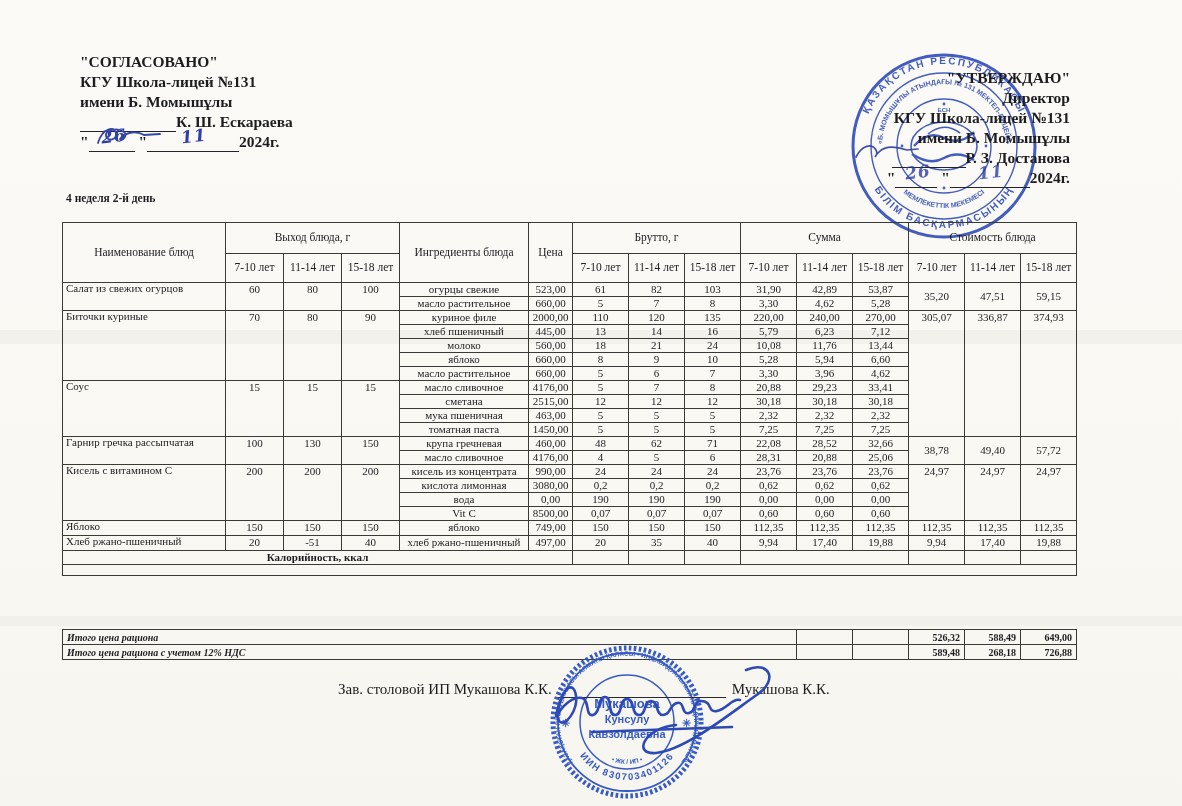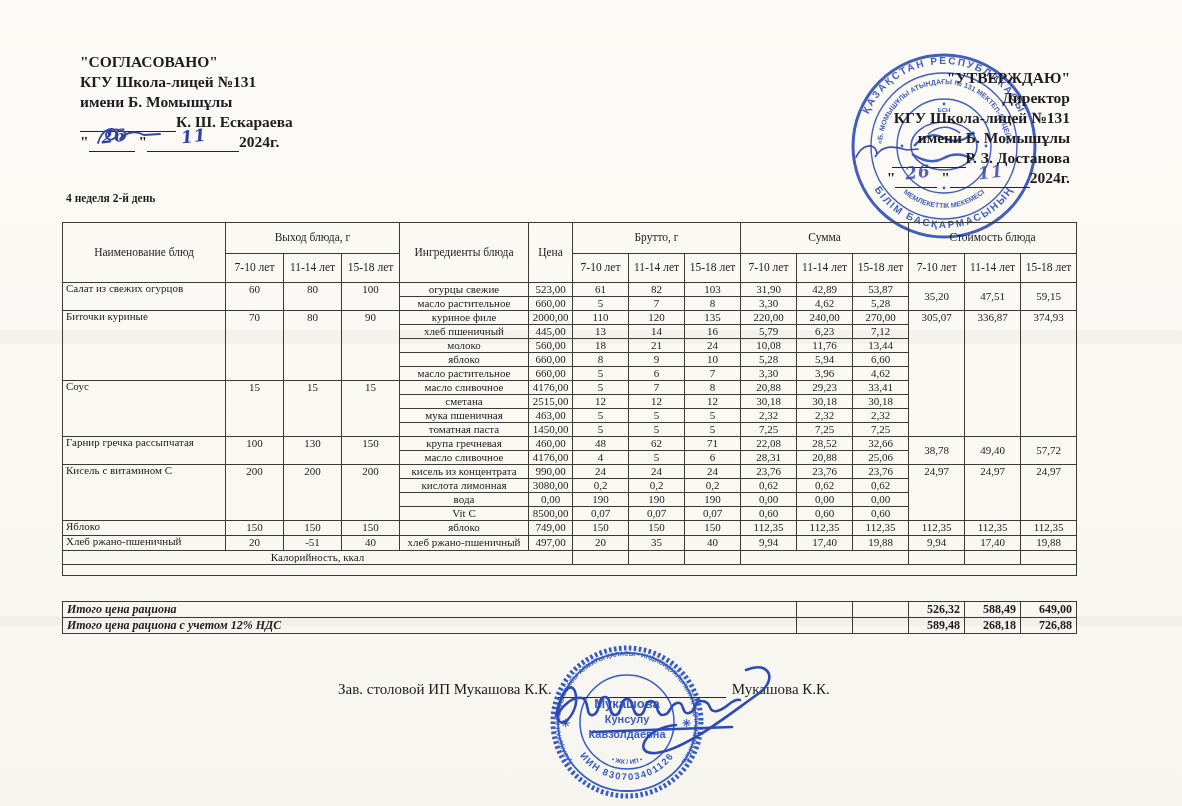--- a/index.html
+++ b/index.html
@@ -21,23 +21,23 @@
   table{border-collapse:collapse;table-layout:fixed;position:absolute;z-index:2;background:transparent}
   .menu{left:62px;top:222px;width:1014px;font-size:11px}
   .menu th,.menu td{border:1px solid #3a3a36;padding:0 3px;text-align:center;overflow:hidden;white-space:nowrap}
   .menu thead th{font-weight:normal;font-size:11.5px;line-height:1.15}
   .menu thead tr.h1 th{height:30px}
   .menu thead tr.h2 th{height:28px}
   .menu tbody td{height:13px;line-height:1.05;vertical-align:middle}
   .tleft{text-align:right}
   .vtop{vertical-align:top !important;padding-top:1px !important}
   .dishcell{vertical-align:top !important;text-align:left !important}
-  .boldcell{font-weight:normal}
+  .boldcell{font-weight:bold}
   .spacer-td{height:10px !important}
-  .totals{left:62px;top:601px;width:1014px;font-size:12px}
+  .totals{left:62px;top:629px;width:1014px;font-size:10px}
   .totals td{border:1px solid #3a3a36;height:14px;padding:0 4px;overflow:hidden;white-space:nowrap}
   .tot-label{font-weight:bold;font-style:italic;text-align:left}
   .tot-val{font-weight:bold;text-align:right}
 
   
   .footer-line{position:absolute;left:338px;top:681px;font-size:15px;z-index:4;white-space:nowrap}
   .f-uline{display:inline-block;width:168px;border-bottom:1.3px solid #2a2a2e;height:14px;margin:0 6px;vertical-align:bottom}
 
   
   .stamp{position:absolute;pointer-events:none}

